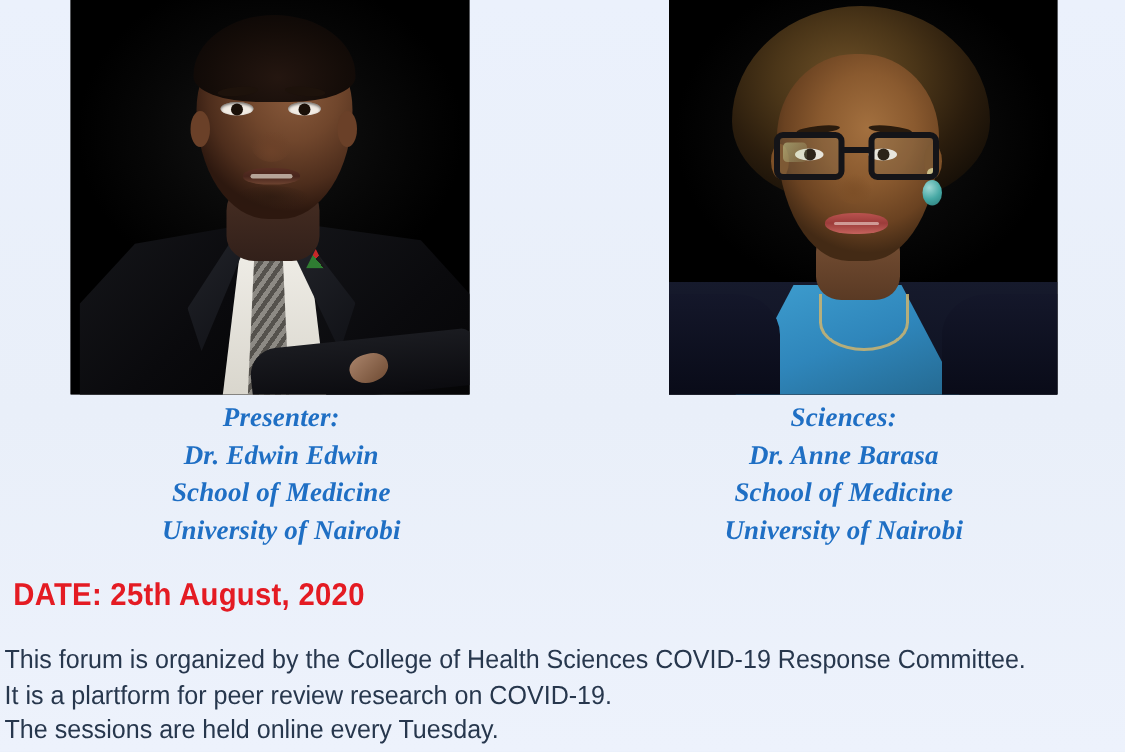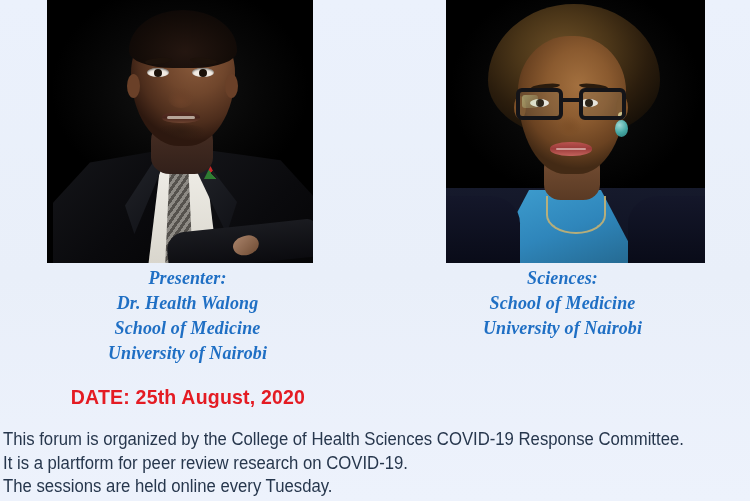--- a/index.html
+++ b/index.html
@@ -287,21 +287,21 @@
     color: #1f6fc4;
     letter-spacing: .1px;
   }
 
   
   .datetime {
     position: absolute;
     top: 385px; left: 0; width: 750px;
     display: flex;
   }
-  .dt-col { width: 375px; text-align: center; }
+  .dt-col { width: 375px; text-align: left; }
   .dt-text {
     display: inline-block;
     font-family: "Liberation Sans", sans-serif;
     font-weight: bold;
     font-size: 21px;
     color: #e41b23;
     transform: scaleX(.93);
     transform-origin: center;
     letter-spacing: .2px;
   }
@@ -385,26 +385,27 @@
         <div class="w-lens r"></div>
       </div>
       <div class="w-nose"></div>
       <div class="w-lips"></div>
     </div>
   </div>
 
   <div class="credits">
     <div class="credit-col">
       <div class="credit-line">Presenter:</div>
-      <div class="credit-line">Dr. Health Walong</div>
+      <div class="credit-line">Dr. Edwin Edwin</div>
       <div class="credit-line">School of Medicine</div>
       <div class="credit-line">University of Nairobi</div>
     </div>
     <div class="credit-col">
       <div class="credit-line">Sciences:</div>
+      <div class="credit-line">Dr. Anne Barasa</div>
       <div class="credit-line">School of Medicine</div>
       <div class="credit-line">University of Nairobi</div>
     </div>
   </div>
 
   <div class="datetime">
     <div class="dt-col">
       <span class="dt-text">DATE: 25th August, 2020</span>
     </div>
   </div>

